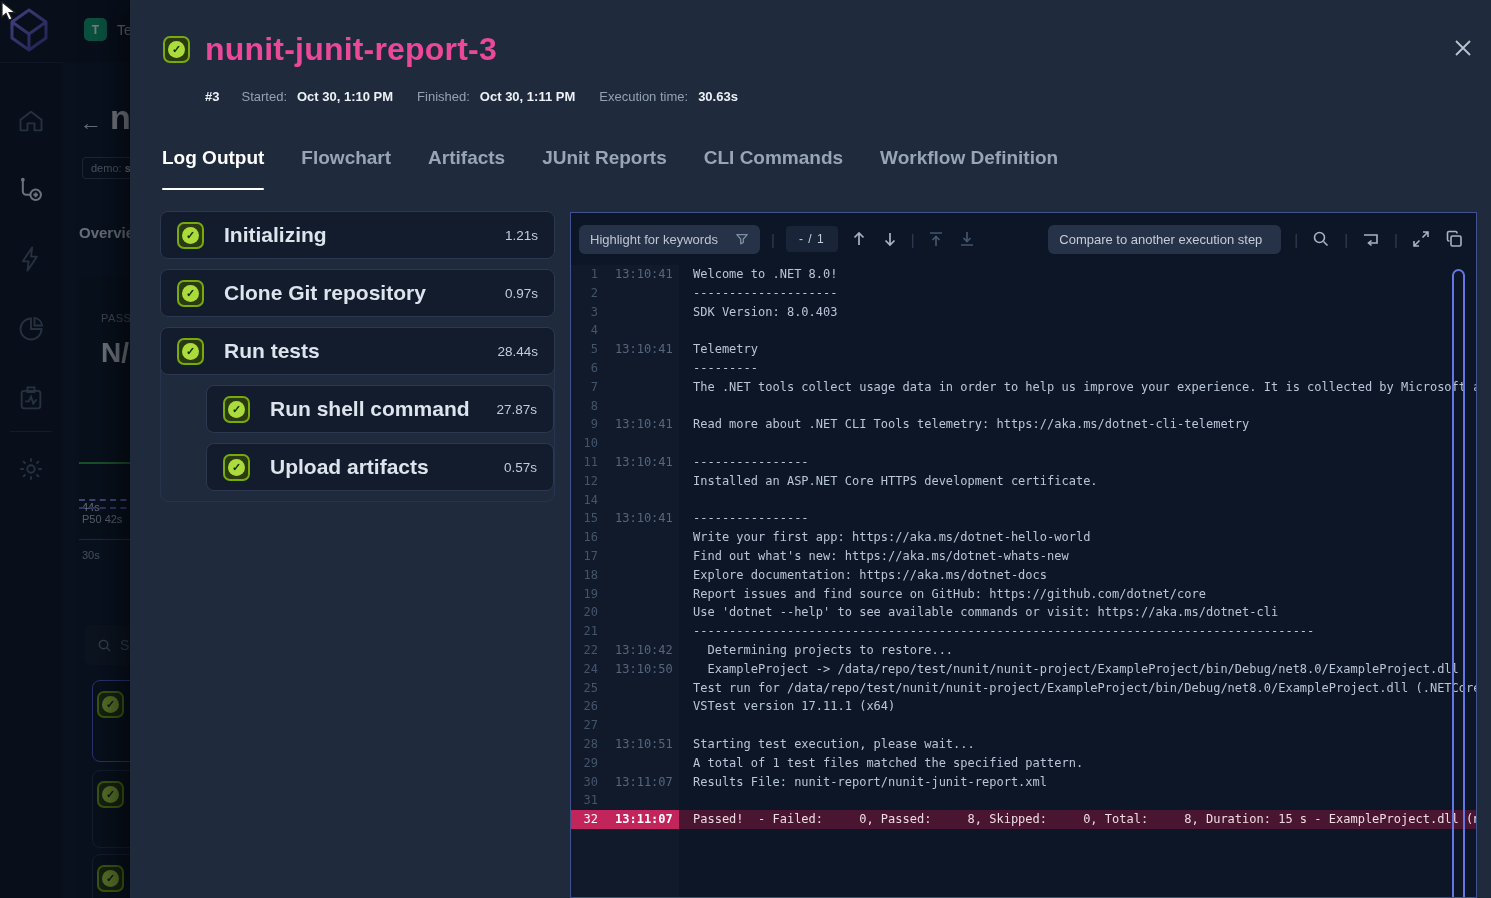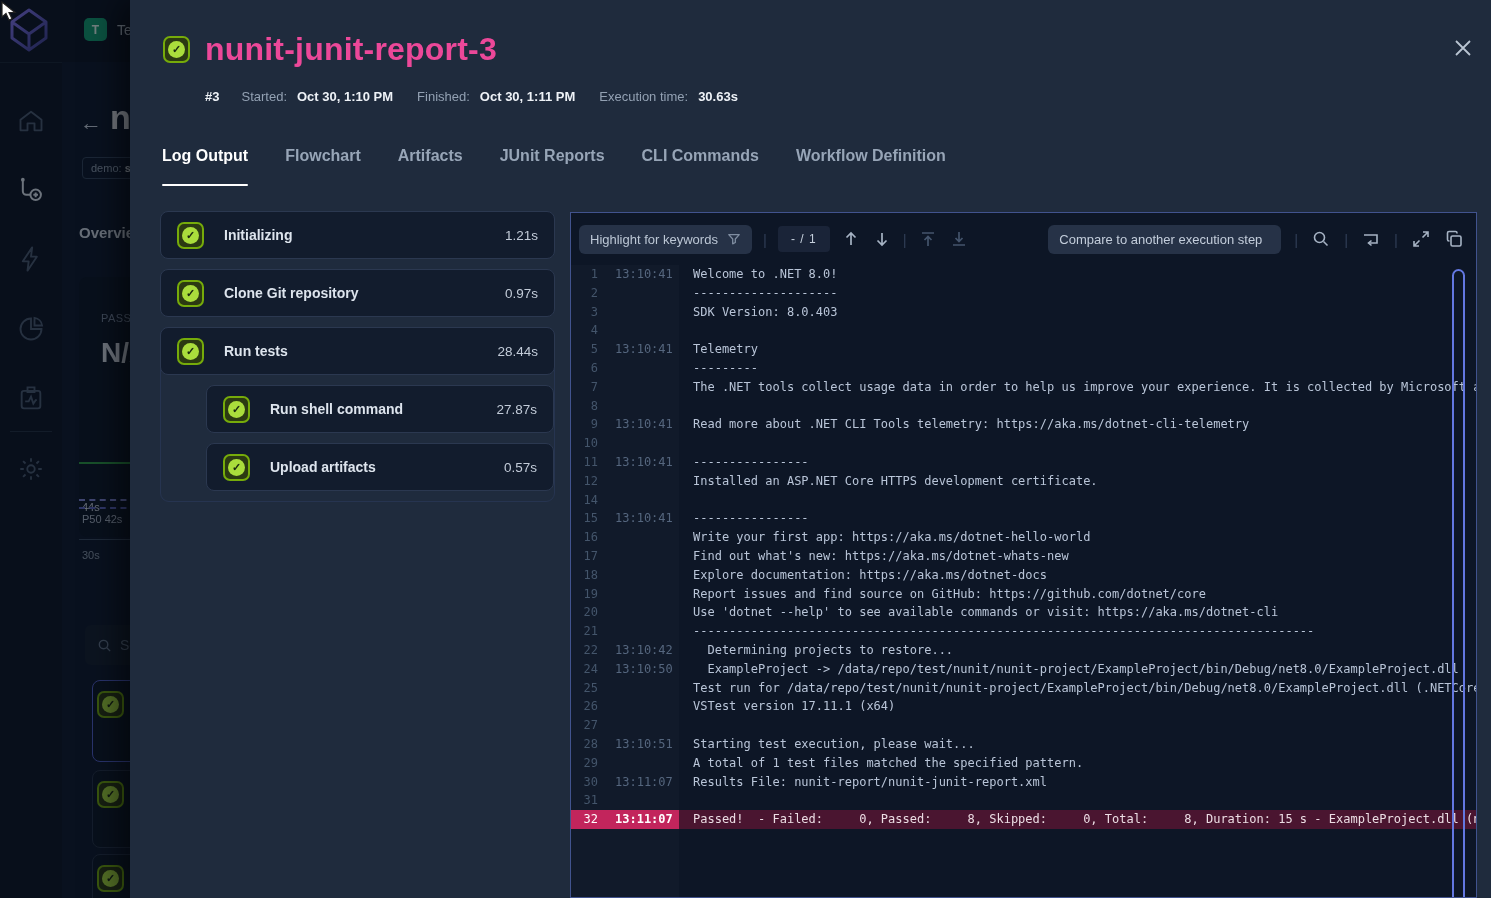--- a/index.html
+++ b/index.html
@@ -46,37 +46,37 @@
 
   
   .modal { position:absolute; left:130px; top:0; width:1361px; height:898px; background:#1f2b3d; box-shadow:-10px 0 30px rgba(0,0,0,.55); }
   .close-btn { position:absolute; right:18px; top:38px; width:20px; height:20px; color:#b9c4d2; cursor:pointer; }
   .m-header { position:absolute; left:33px; top:31px; display:flex; align-items:center; gap:15px; }
   .m-title { font-size:32px; font-weight:700; color:#ec4899; letter-spacing:.2px; }
   .m-meta { position:absolute; left:75px; top:89px; display:flex; align-items:center; gap:10px; font-size:13px; color:#93a1b3; }
   .m-meta .num { font-weight:700; color:#eef2f7; margin-right:12px; }
   .m-meta .val { font-weight:700; color:#eef2f7; margin-right:14px; }
   .m-tabs { position:absolute; left:32px; top:147px; display:flex; gap:37px; }
-  .tab { font-size:16px; font-weight:600; color:#97a5b7; padding-bottom:12px; position:relative; cursor:pointer; white-space:nowrap; }
+  .tab { font-size:19px; font-weight:600; color:#97a5b7; padding-bottom:12px; position:relative; cursor:pointer; white-space:nowrap; }
   .tab.active { color:#ffffff; }
   .tab.active::after { content:""; position:absolute; left:0; right:0; bottom:-9px; height:2.5px; background:#fff; border-radius:2px; }
 
   
   .steps { position:absolute; left:30px; top:211px; width:395px; display:flex; flex-direction:column; gap:10px; }
   .step-row { height:48px; background:#121c2d; border:1px solid #2b3850; border-radius:8px; display:flex; align-items:center; padding:0 16px; gap:20px; cursor:pointer; }
-  .step-row .lbl { flex:1; font-size:14px; font-weight:600; color:#dde4ed; }
+  .step-row .lbl { flex:1; font-size:21px; font-weight:600; color:#dde4ed; }
   .step-row .dur { font-size:13.5px; color:#c3ccd9; }
   .step-group { border:1px solid #263450; border-radius:9px; }
   .step-group > .step-row:first-child { margin:-1px -1px 0 -1px; }
   .step-group .sub-wrap { display:flex; flex-direction:column; gap:10px; padding:10px 0 10px 45px; }
 
   
   .log-panel { position:absolute; left:440px; top:212px; width:907px; height:686px; background:#0d1626; border:1px solid #41538e; overflow:hidden; }
   .log-toolbar { position:absolute; left:0; top:0; right:0; height:52px; display:flex; align-items:center; padding:0 12px 0 8px; gap:11px; }
-  .pill { height:29px; background:#263247; border-radius:6px; display:flex; align-items:center; gap:9px; padding:0 11px; font-size:13px; color:#bcc7d5; cursor:pointer; white-space:nowrap; }
+  .pill { height:29px; background:#263247; border-radius:6px; display:flex; align-items:center; gap:17px; padding:0 11px; font-size:13px; color:#bcc7d5; cursor:pointer; white-space:nowrap; }
   .tb-sep { color:#2f3d55; font-size:15px; }
   .counter { height:26px; min-width:52px; background:#1a2438; border-radius:4px; font-size:12px; color:#c6d0dd; display:flex; align-items:center; justify-content:center; letter-spacing:1px; }
   .tb-icon { width:20px; height:20px; color:#a6b3c4; cursor:pointer; }
   .tb-icon.dim { color:#44546c; }
   .tb-right { margin-left:auto; display:flex; align-items:center; gap:13px; }
   .compare-pill { width:233px; justify-content:space-between; color:#c3cddb; }
 
   .log-body { position:absolute; left:0; top:52px; right:0; bottom:0; font-family:"DejaVu Sans Mono", monospace; font-size:12px; line-height:18.8px; }
   .gutter-strip { position:absolute; left:0; top:0; bottom:0; width:108px; background:rgba(255,255,255,0.02); }
   .log-row { display:flex; white-space:pre; position:relative; }

